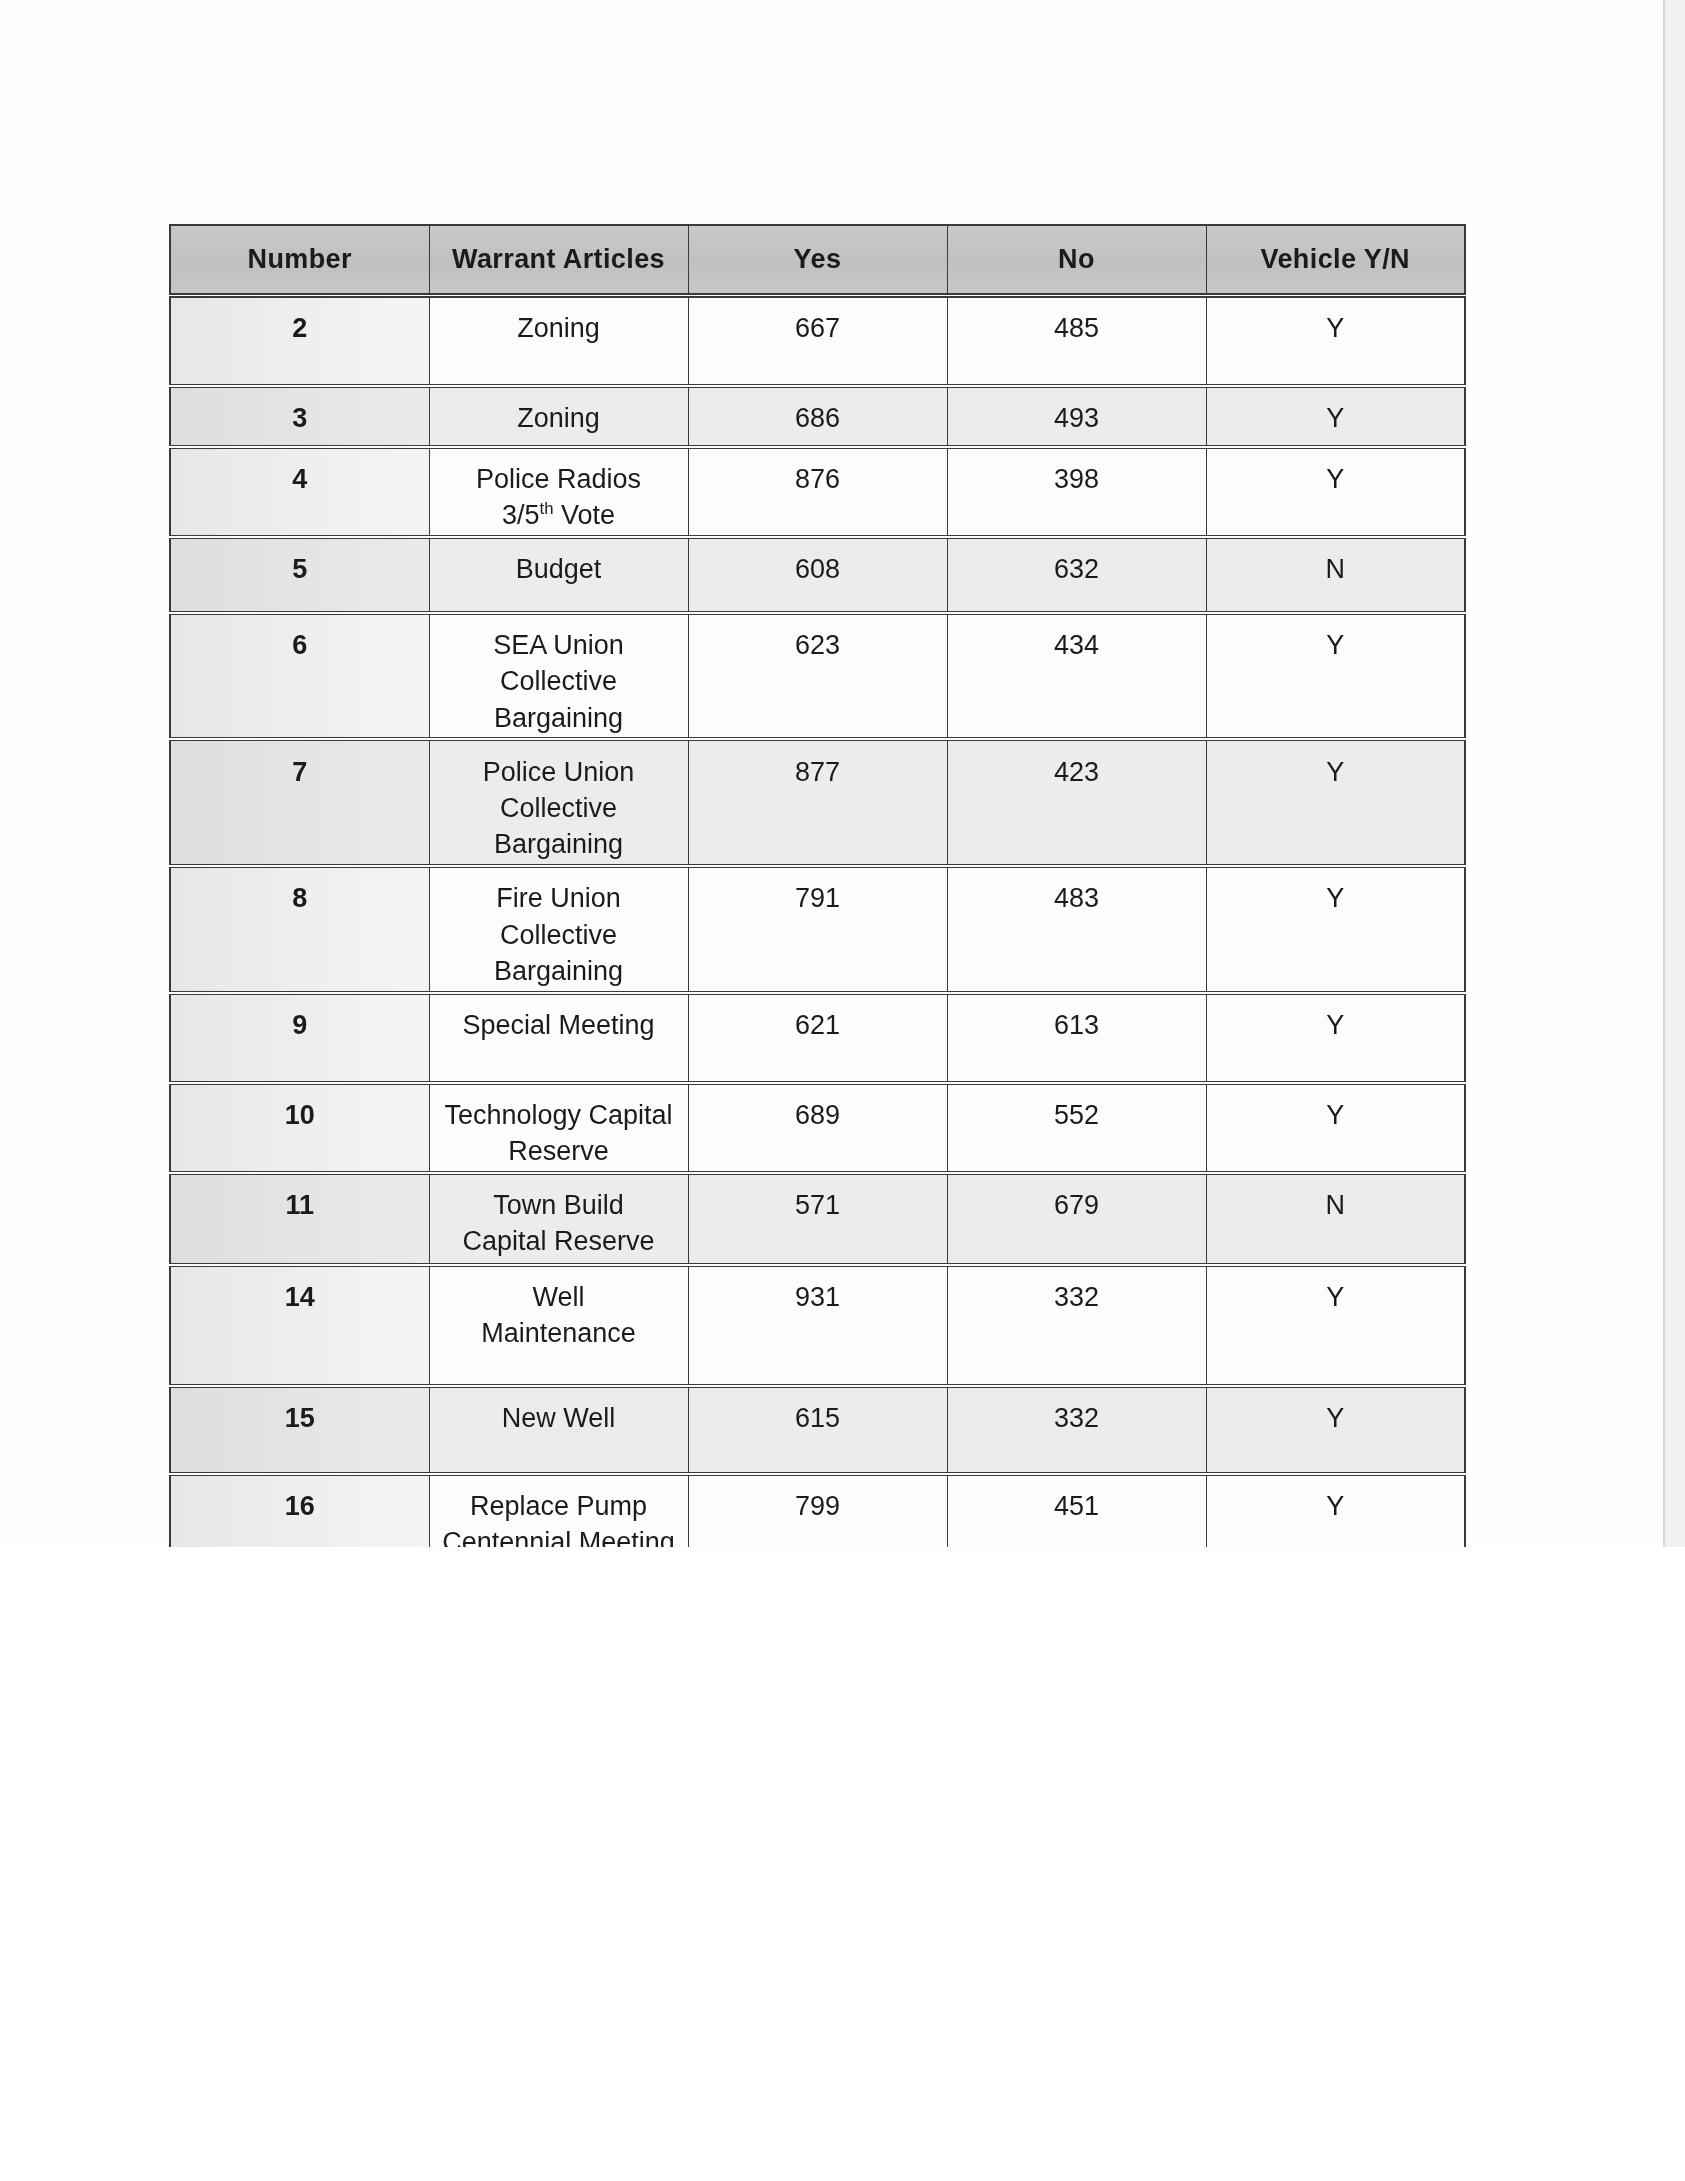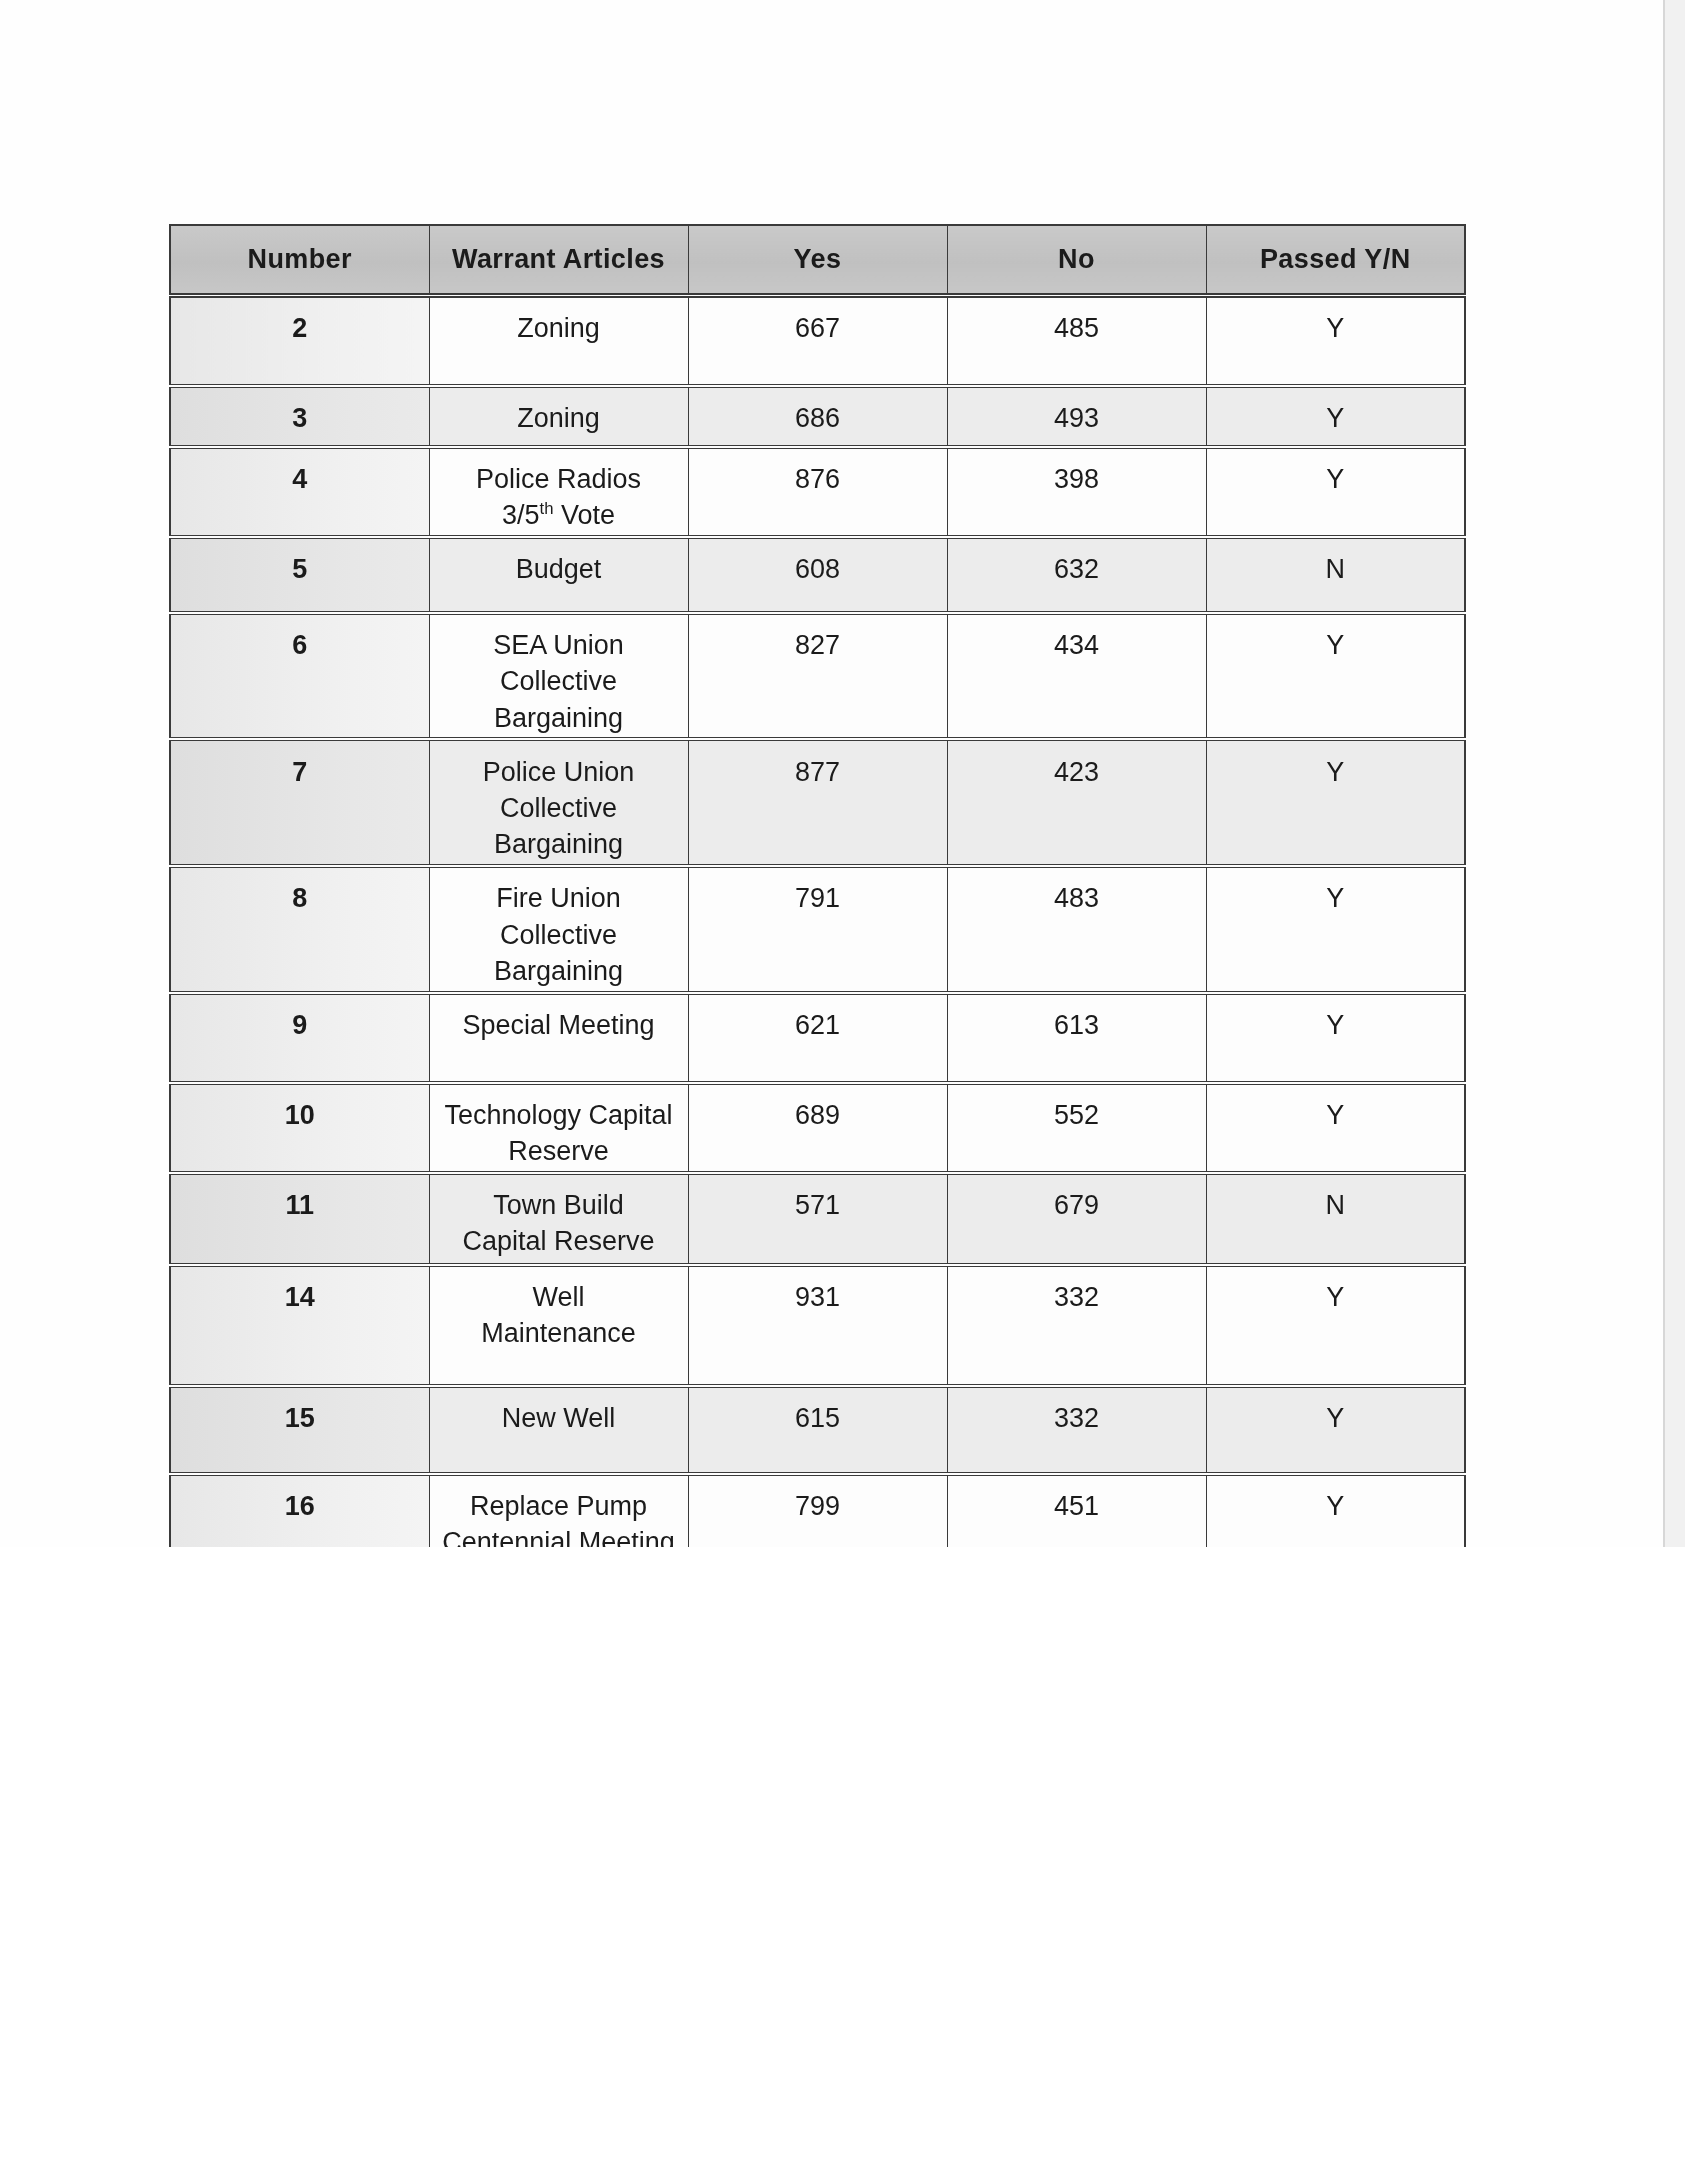--- a/index.html
+++ b/index.html
@@ -123,21 +123,21 @@
         <col>
         <col>
         <col>
       </colgroup>
     <thead>
       <tr>
         <th>Number</th>
         <th>Warrant Articles</th>
         <th>Yes</th>
         <th>No</th>
-        <th>Passed Y/N</th>
+        <th>Vehicle Y/N</th>
       </tr>
     </thead>
     <tbody id="table-body">
         <tr style="height: 90px;">
           <td class="cell-number">2</td>
           <td class="cell-article">
             <span class="article-line">Zoning</span>
           </td>
           <td class="cell-yes">667</td>
           <td class="cell-no">485</td>
@@ -171,21 +171,21 @@
           <td class="cell-no">632</td>
           <td class="cell-passed">N</td>
         </tr>
         <tr style="height: 117px;">
           <td class="cell-number">6</td>
           <td class="cell-article">
             <span class="article-line">SEA Union</span>
             <span class="article-line">Collective</span>
             <span class="article-line">Bargaining</span>
           </td>
-          <td class="cell-yes">827</td>
+          <td class="cell-yes">623</td>
           <td class="cell-no">434</td>
           <td class="cell-passed">Y</td>
         </tr>
         <tr class="shaded" style="height: 120px;">
           <td class="cell-number">7</td>
           <td class="cell-article">
             <span class="article-line">Police Union</span>
             <span class="article-line">Collective</span>
             <span class="article-line">Bargaining</span>
           </td>

